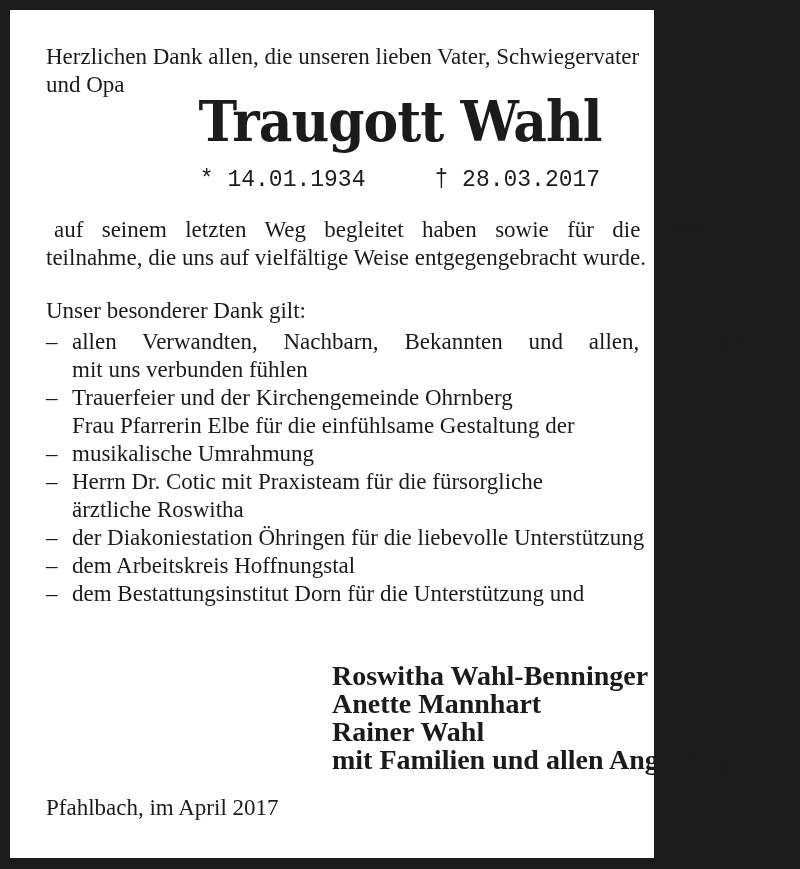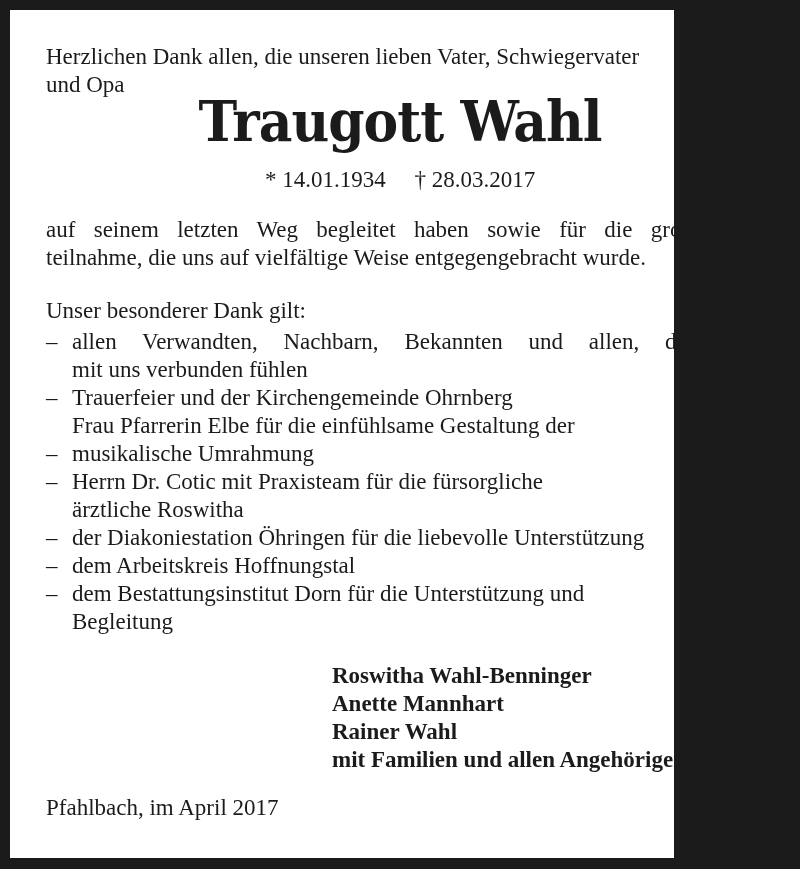--- a/index.html
+++ b/index.html
@@ -9,21 +9,20 @@
       position: relative;
       overflow: hidden;
       font-family: "DejaVu Serif", "Liberation Serif", serif;
       color: #1b1b1b;
     }
     .card {
       position: absolute;
       left: 10px; top: 10px;
       width: 644px; height: 848px;
       background: #ffffff;
-      padding-left: 20px;
     }
     .txt {
       position: absolute;
       font-family: "Liberation Serif", "DejaVu Serif", serif;
       font-size: 23px;
       line-height: 27.5px;
       color: #1b1b1b;
       white-space: nowrap;
     }
     .intro { left: 36px; top: 33px; }
@@ -36,49 +35,49 @@
       font-size: 52px;
       letter-spacing: -1px;
       line-height: 60px;
       color: #1b1b1b;
       transform: scaleY(1.08);
     }
     .dates {
       position: absolute;
       left: 0; width: 780px; top: 156px;
       text-align: center;
-      font-family: Liberation Serif, serif;
+      font-family: Liberation Mono, monospace;
       font-size: 23px;
       line-height: 28px;
       color: #1b1b1b;
       white-space: pre;
     }
     .para2 { left: 36px; top: 206px; }
-    .para2 .l1 { display: block; width: 710px; text-align: justify; text-align-last: justify; }
+    .para2 .l1 { display: block; width: 710px; text-align: justify; text-align-last: justify; margin-left: 8px; }
     .thanks-head { left: 36px; top: 287px; }
     .list {
       position: absolute;
       left: 36px; top: 318px;
       width: 710px;
       margin: 0; padding: 0;
       list-style: none;
       font-family: "Liberation Serif", "DejaVu Serif", serif;
       font-size: 23px;
       line-height: 28px;
       color: #1b1b1b;
     }
     .list li { position: relative; padding-left: 26px; }
     .list li .dash { position: absolute; left: 0; top: 0; }
     .list li.just .first { display: block; text-align: justify; text-align-last: justify; }
     .signers {
       position: absolute;
       left: 322px; top: 652px;
       font-family: "Liberation Serif", "DejaVu Serif", serif;
       font-weight: bold;
-      font-size: 23px;
+      font-size: 28px;
       line-height: 28px;
       color: #1b1b1b;
       white-space: nowrap;
     }
     .signers div { display: block; }
     .place { left: 36px; top: 784px; }
   </style>
 </head>
 <body>
 
@@ -124,21 +123,20 @@
       <span class="dash">–</span>
       <div>der Diakoniestation Öhringen für die liebevolle Unterstützung</div>
     </li>
     <li>
       <span class="dash">–</span>
       <div>dem Arbeitskreis Hoffnungstal</div>
     </li>
     <li>
       <span class="dash">–</span>
       <div>dem Bestattungsinstitut Dorn für die Unterstützung und</div>
-      <div>Begleitung</div>
     </li>
   </ul>
 
   <div class="signers">
     <div>Roswitha Wahl-Benninger</div>
     <div>Anette Mannhart</div>
     <div>Rainer Wahl</div>
     <div>mit Familien und allen Angehörigen</div>
   </div>
 

